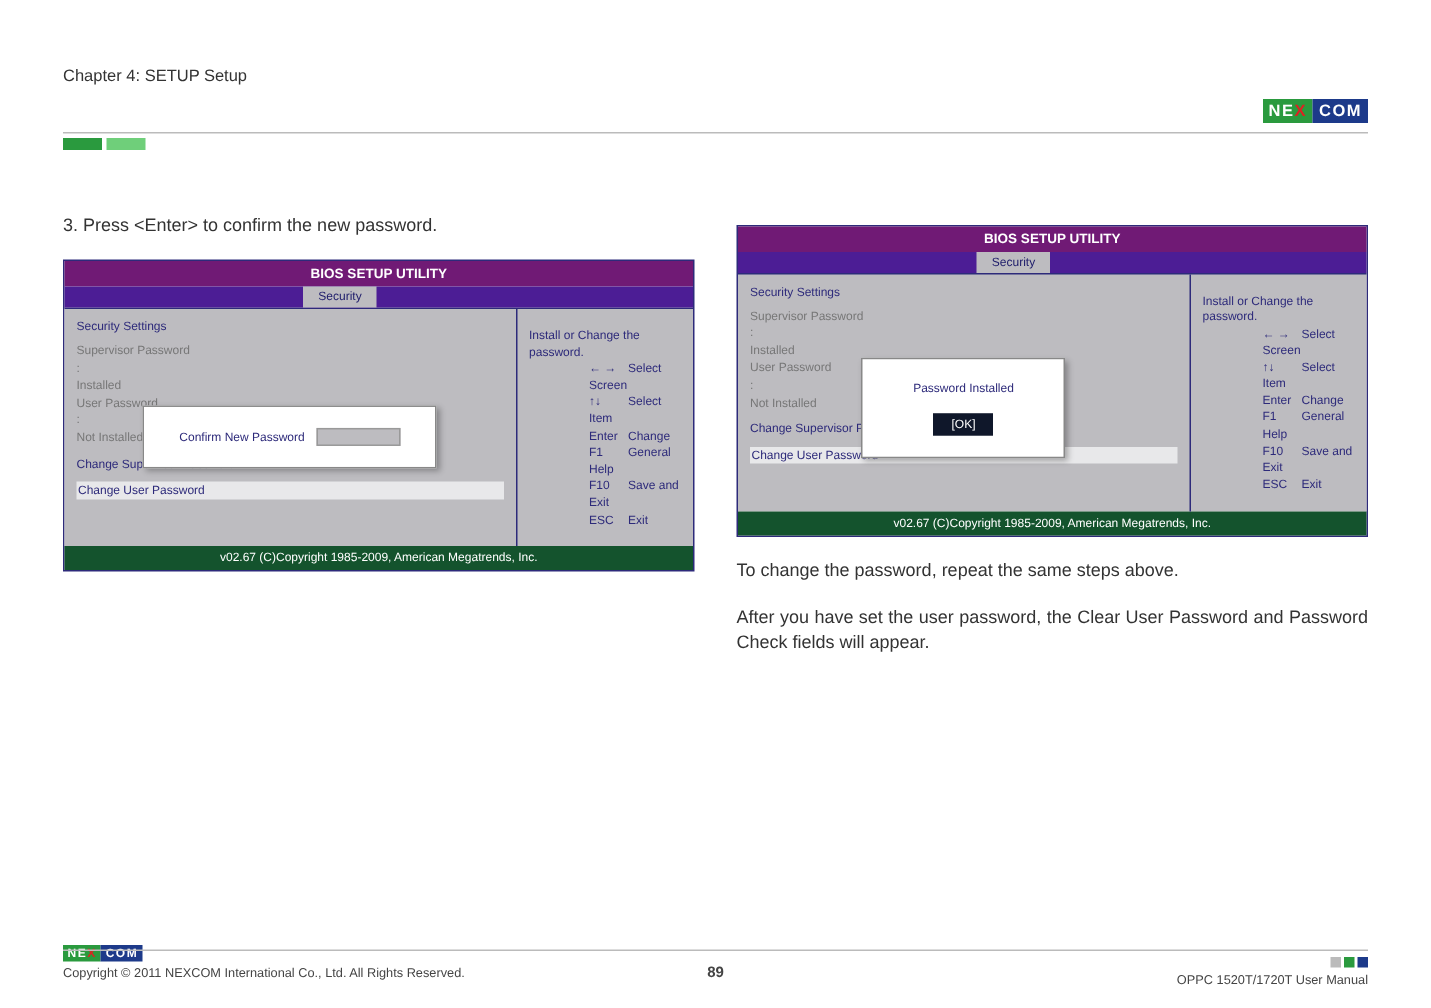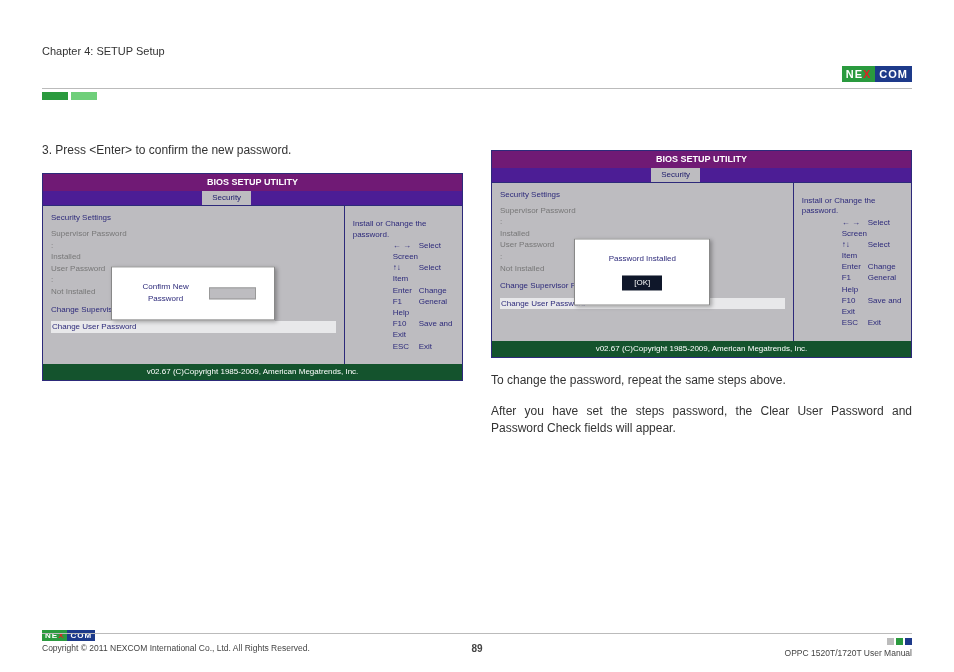--- a/index.html
+++ b/index.html
@@ -157,21 +157,21 @@
               <span class="sec-val">Installed</span>
             </div>
             <div class="sec-row">
               <span class="sec-lbl">User Password</span>
               <span class="sec-col">:</span>
               <span class="sec-val">Not Installed</span>
             </div>
             <div class="menu-item">Change Supervisor Password</div>
             <div class="menu-item sel">Change User Password</div>
 
-            <div class="popup" style="width:164px;">
+            <div class="popup" style="width:196px;">
               <div class="popup-row">
                 <span class="popup-label">Confirm New Password</span>
                 <span class="popup-input"></span>
               </div>
             </div>
           </div>
           <div class="bios-side">
             <div class="hint-top">Install or Change the password.</div>
             <div class="nav-keys">
               <div><span class="k">←  →</span><span>Select Screen</span></div>
@@ -224,21 +224,21 @@
               <div><span class="k">F1</span><span>General Help</span></div>
               <div><span class="k">F10</span><span>Save and Exit</span></div>
               <div><span class="k">ESC</span><span>Exit</span></div>
             </div>
           </div>
         </div>
         <div class="bios-footer">v02.67 (C)Copyright 1985-2009, American Megatrends, Inc.</div>
       </div>
 
       <div class="after-text">To change the password, repeat the same steps above.</div>
-      <div class="after-text justify">After you have set the steps password, the Clear User Password and Password Check fields will appear.</div>
+      <div class="after-text justify">After you have set the user password, the Clear User Password and Password Check fields will appear.</div>
     </div>
   </div>
 </div>
 
 <div class="logo-bot">
   <span class="logo-green">
       <span>NE</span>
       <span class="logo-x">X</span>
     </span>
   <span class="logo-blue">COM</span>

